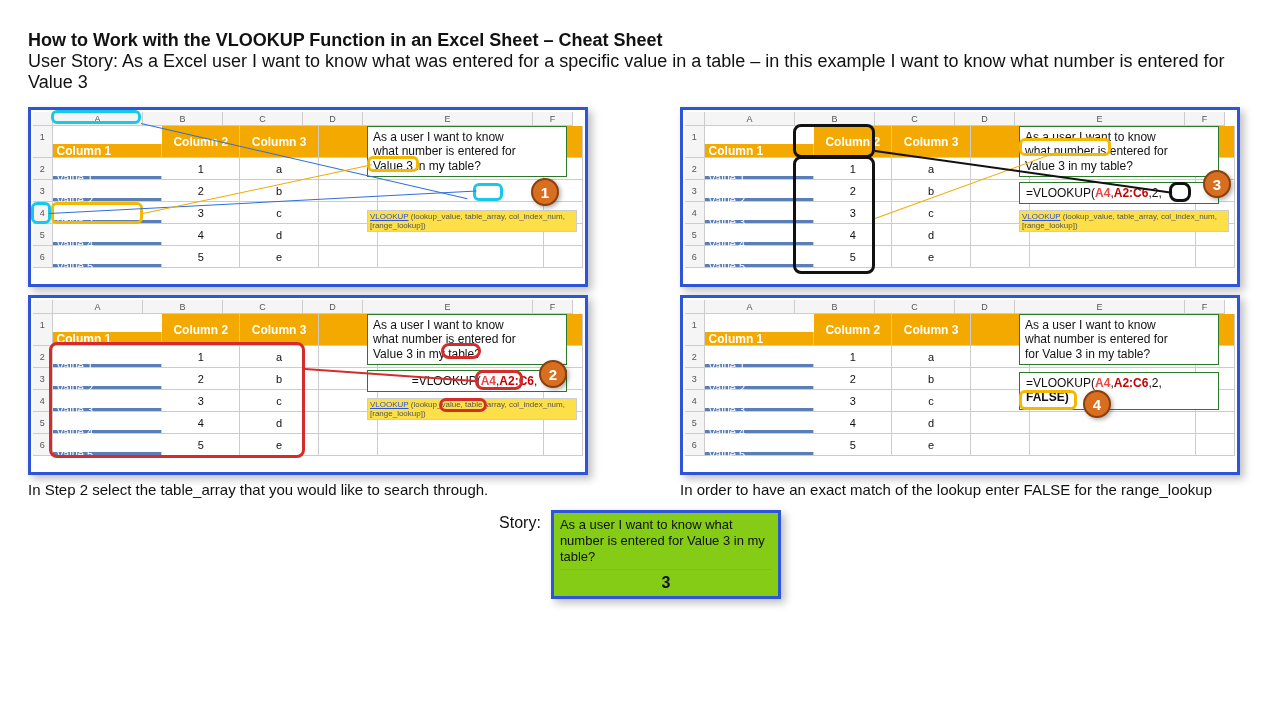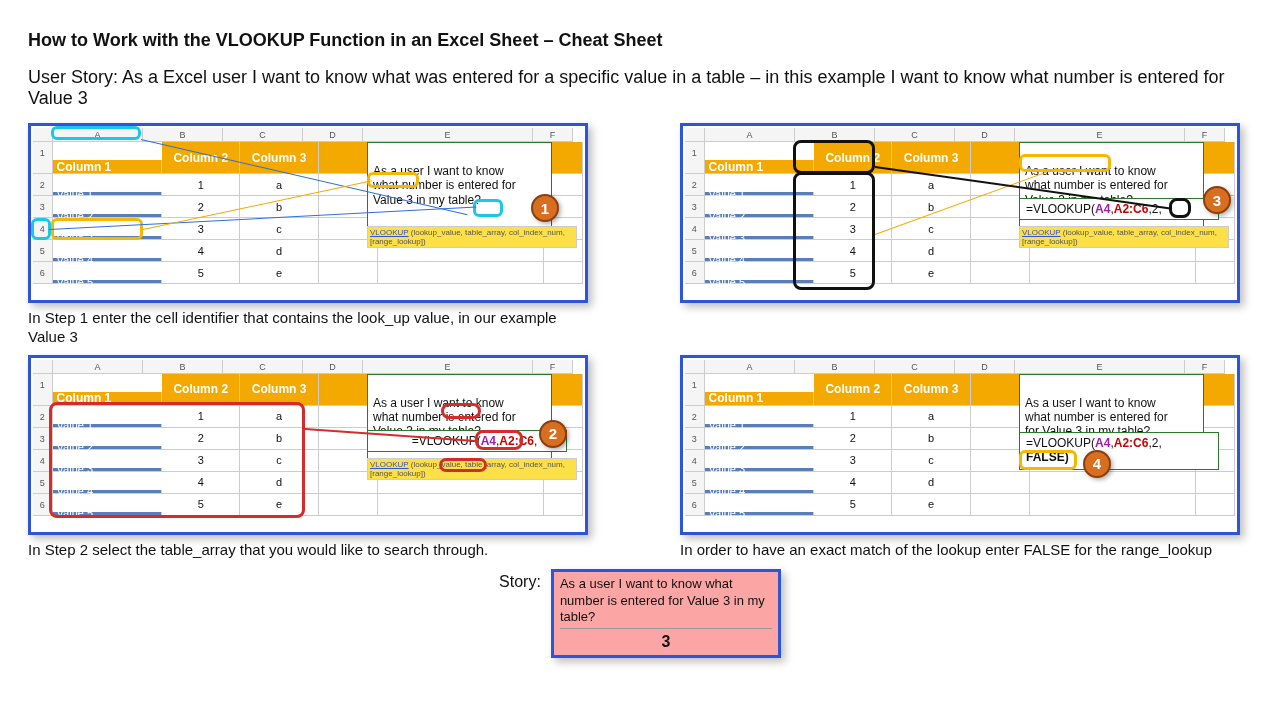--- a/index.html
+++ b/index.html
@@ -6,21 +6,21 @@
   body {
     font-family: Arial, sans-serif;
     background: #fff;
     width: 1280px;
     height: 720px;
     padding: 30px 28px 10px 28px;
     font-size: 14px;
     color: #111;
     position: relative;
   }
-  h1 { font-size: 18px; font-weight: 700; margin-bottom: 16px; }
+  h1 { font-size: 18px; font-weight: 700; margin-bottom: 0; }
   p.story { font-size: 18px; font-weight: 400; margin-bottom: 14px; }
   .grid {
     display: grid;
     grid-template-columns: 1fr 1fr;
     column-gap: 80px;
     row-gap: 8px;
   }
   .block { width: 560px; }
   .panel {
     border: 3px solid #2e54d9;
@@ -49,38 +49,38 @@
   .row { display:flex; height:22px; }
   .row .rn { width:20px; border-right:1px solid #ccc; border-bottom:1px solid #ccc; text-align:center; font-size:9px; color:#555; background:#f5f5f5; line-height:22px;}
   .cell { border-right:1px solid #ccc; border-bottom:1px solid #ccc; display:flex; align-items:center; padding:0 4px; }
   .cell.a{width:112px;margin-top:18px;} .cell.b{width:80px; justify-content:center;} .cell.c{width:80px; justify-content:center;} .cell.d{width:60px;} .cell.e{width:170px;} .cell.f{width:40px;}
   .hdrRow { height:32px; }
   .hdrRow .cell { background:#f4a900; color:#fff; font-weight:600; font-size:12px; }
   .dataRow .cell.a { background:#5a7fb8; color:#fff; }
   
   .storyBox {
     position:absolute;
-    top:16px; left:336px; width:185px;
+    top:16px; left:336px; width:200px;
     border:1px solid #2a7a2a;
     background:#fff;
     font-size:12px;
-    padding:21px 5px;
+    padding:3px 5px;
     line-height:1.2;
   }
   .formulaBox {
     position:absolute;
     top:72px; left:336px; width:200px;
     border:1px solid #2a7a2a;
     background:#fff;
     font-size:12px;
     padding:3px 5px;
     text-align:center;
     font-family: Arial, sans-serif;
   }
-  .formulaBox .blue{color:#a21caf; font-weight:600;}
+  .formulaBox .blue{color:#ef4444; font-weight:600;}
   .formulaBox .red{color:#c00; font-weight:600;}
   .tooltip {
     position:absolute;
     top:100px; left:336px; width:210px;
     font-size:8px; color:#555;
     background:#fde047; border:1px solid #ccc;
     padding:1px 2px;
   }
   .tooltip .lnk{ color:#2e54d9; text-decoration:underline; }
   .badge {
@@ -99,21 +99,21 @@
   .line { position:absolute; height:0; border-top:1px solid #f4a900; transform-origin:left center; pointer-events:none;}
   .lineB{ position:absolute; height:0; border-top:1px solid #2e6fd9; transform-origin:left center; pointer-events:none;}
   .lineR{ position:absolute; height:0; border-top:2px solid #d62b2b; transform-origin:left center; pointer-events:none;}
   .lineK{ position:absolute; height:0; border-top:2px solid #111; transform-origin:left center; pointer-events:none;}
   
   .resultWrap{
     display:flex; align-items:flex-start; justify-content:center;
     margin-top:10px; gap:10px;
   }
   .resultPanel{
-    border:3px solid #2e54d9; padding:4px 6px; background:#fca5a5;
+    border:3px solid #2e54d9; padding:4px 6px; background:#84cc16;
     box-shadow:4px 4px 8px rgba(0,0,0,.25);
     width:230px;
   }
   .resultPanel .t{ font-size:13px; line-height:1.25; border-bottom:1px solid #999; padding-bottom:3px; margin-bottom:2px;}
   .resultPanel .v{ text-align:center; font-weight:700; font-size:16px; padding-top:2px;}
   .resultLabel{ font-size:16px; margin-top:4px;}
 </style>
 </head>
 <body>
 
@@ -203,21 +203,20 @@
       <div class="rectC" style="top:0px; left:20px; width:90px; height:14px;"></div>
       <div class="rectC" style="top:92px; left:0px; width:20px; height:22px;"></div>
       <div class="rectC" style="top:73px; left:442px; width:30px; height:18px;"></div>
       <div class="rectY" style="top:92px; left:20px; width:92px; height:22px;"></div>
       <div class="rectY" style="top:46px; left:336px; width:52px; height:16px;"></div>
       <div class="lineB" style="top:13px; left:110px; width:335px; transform:rotate(13deg);"></div>
       <div class="lineB" style="top:103px; left:18px; width:428px; transform:rotate(-3deg);"></div>
       <div class="line" style="top:103px; left:112px; width:234px; transform:rotate(-12deg);"></div>
       <div class="badge" style="top:68px; left:500px;">1</div>
     </div>
-    <div class="caption">In Step 1 enter the cell identifier that contains the look_up value, in our example Value 3</div>
   </div>
 
   <div class="block">
     <div class="panel">
       <div class="sheet">
         <div class="colhdr">
           <div class="rh"></div>
             <div class="ch a">A</div>
             <div class="ch b">B</div>
             <div class="ch c">C</div>

